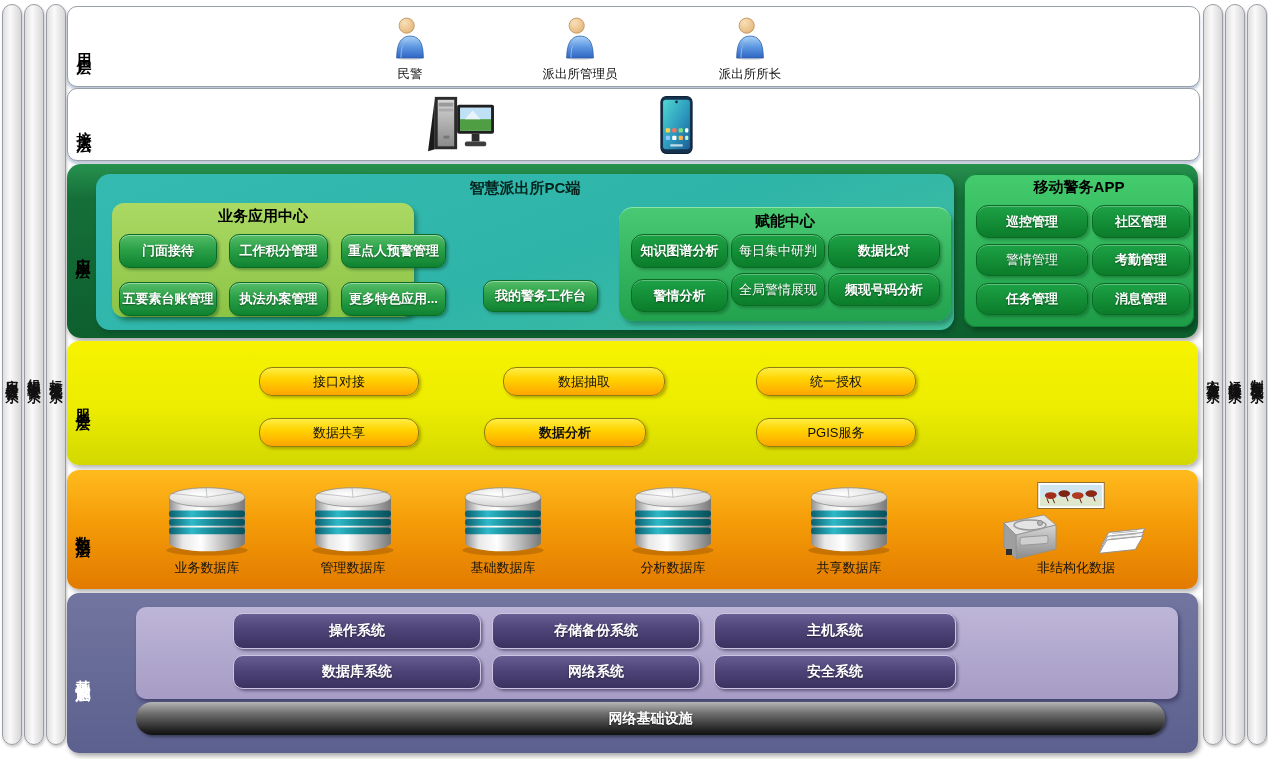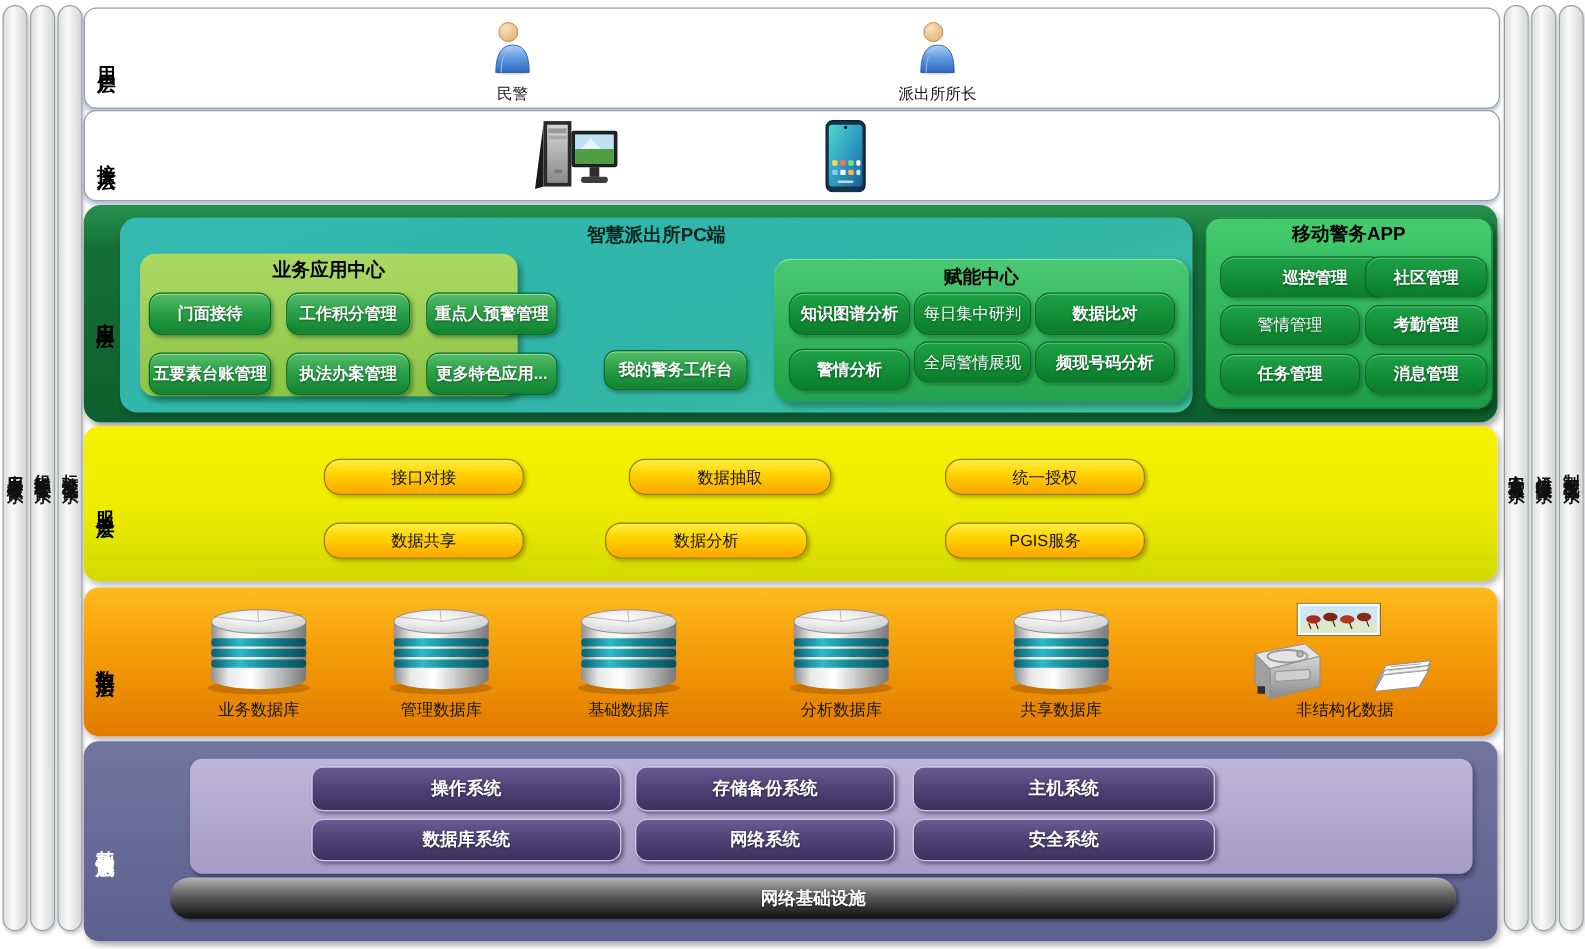--- a/index.html
+++ b/index.html
@@ -86,56 +86,56 @@
       box-shadow:3px 4px 4px rgba(10,70,30,.4);}
   .em0{left:12px;top:26px;width:95px;height:32px;}
   .em1{left:112px;top:26px;width:92px;height:32px;}
   .em2{left:209px;top:26px;width:110px;height:32px;}
   .em3{left:12px;top:71px;width:95px;height:31px;}
   .em4{left:112px;top:65px;width:92px;height:31px;}
   .em5{left:209px;top:65px;width:110px;height:31px;}
   .mob-box{position:absolute;left:897px;top:10px;width:230px;height:153px;
       background:linear-gradient(180deg,#44cc6e,#1e9c47);
       border-radius:12px;box-shadow:inset 0 0 0 1px #11823a,3px 4px 5px rgba(0,40,15,.45);}
-  .mb0{left:12px;top:31px;width:110px;height:31px;padding-left:20px;}
+  .mb0{left:12px;top:31px;width:110px;height:31px;}
   .mb1{left:128px;top:31px;width:96px;height:31px;}
   .mb2{left:12px;top:70px;width:110px;height:30px;}
   .mb3{left:128px;top:70px;width:96px;height:30px;}
   .mb4{left:12px;top:109px;width:110px;height:30px;}
   .mb5{left:128px;top:109px;width:96px;height:30px;}
 
   
   .ybtn{position:absolute;display:flex;align-items:center;justify-content:center;
       background:linear-gradient(180deg,#ffee45 0%,#ffd400 40%,#ffa400 100%);
       border:1px solid #8f7d12;border-radius:13px;height:27px;
       box-shadow:2px 2px 3px rgba(130,110,0,.5);
       color:#111;font-size:13px;white-space:nowrap;cursor:default;}
   .sv0{left:192px;top:26px;width:158px;}
   .sv1{left:424px;top:26px;width:160px;margin-left:12px;}
   .sv2{left:689px;top:26px;width:158px;}
   .sv3{left:192px;top:77px;width:158px;}
-  .sv4{left:417px;top:77px;width:160px;}
+  .sv4{left:417px;top:77px;width:160px;font-weight:bold;}
   .sv5{left:689px;top:77px;width:158px;}
 
   
   .db-unit{position:absolute;top:13px;width:86px;}
   .db-unit svg{width:86px;height:74px;display:block;}
   .d0{left:97px}.d1{left:243px}.d2{left:393px}.d3{left:563px}.d4{left:739px}
   .db-label{position:absolute;top:89px;width:140px;text-align:center;
       font-size:13px;color:#131313;}
   .dl0{left:70px}.dl1{left:216px}.dl2{left:366px}.dl3{left:536px}.dl4{left:712px}
   .uns-pic{position:absolute;left:970px;top:12px;width:68px;height:27px;}
   .uns-tape{position:absolute;left:929px;top:42px;width:64px;height:52px;}
   .uns-docs{position:absolute;left:1029px;top:51px;width:52px;height:38px;}
   .uns-label{left:939px;}
 
   
-  .infra-panel{position:absolute;left:85px;top:14px;width:1026px;height:92px;
+  .infra-panel{position:absolute;left:69px;top:14px;width:1026px;height:92px;
       background:linear-gradient(180deg,#beb6d8,#a69cc5);
-      border-radius:10px;box-shadow:2px 3px 4px rgba(20,15,50,.4);}
+      border-radius:10px;box-shadow:2px 3px 4px rgba(20,15,50,.4);padding-left:16px;}
   .pbtn{position:absolute;display:flex;align-items:center;justify-content:center;
       background:linear-gradient(180deg,#675d92 0%,#4e4478 45%,#3b3260 100%);
       border:1px solid #cdc5e2;border-radius:10px;
       box-shadow:2px 2px 3px rgba(20,15,50,.45);
       color:#fff;font-size:14px;font-weight:bold;white-space:nowrap;cursor:default;
       text-shadow:0 1px 2px rgba(0,0,0,.5);}
   .if0{left:97px;top:6px;width:246px;height:34px;}
   .if1{left:356px;top:6px;width:206px;height:34px;}
   .if2{left:578px;top:6px;width:240px;height:34px;}
   .if3{left:97px;top:48px;width:246px;height:32px;}
@@ -290,20 +290,26 @@
     </div>
 
   <div class="lrow whitebox user-box">
     <span class="llabel">用户层</span>
     <div class="role r0">
       <svg>
           <use href="#person" xlink:href="#person"></use>
         </svg>
       <div class="role-label">民警</div>
     </div>
+    <div class="role r1">
+      <svg>
+          <use href="#person" xlink:href="#person"></use>
+        </svg>
+      <div class="role-label">派出所管理员</div>
+    </div>
     <div class="role r2">
       <svg>
           <use href="#person" xlink:href="#person"></use>
         </svg>
       <div class="role-label">派出所所长</div>
     </div>
   </div>
 
   <div class="lrow whitebox access-box">
     <span class="llabel">接入层</span>

